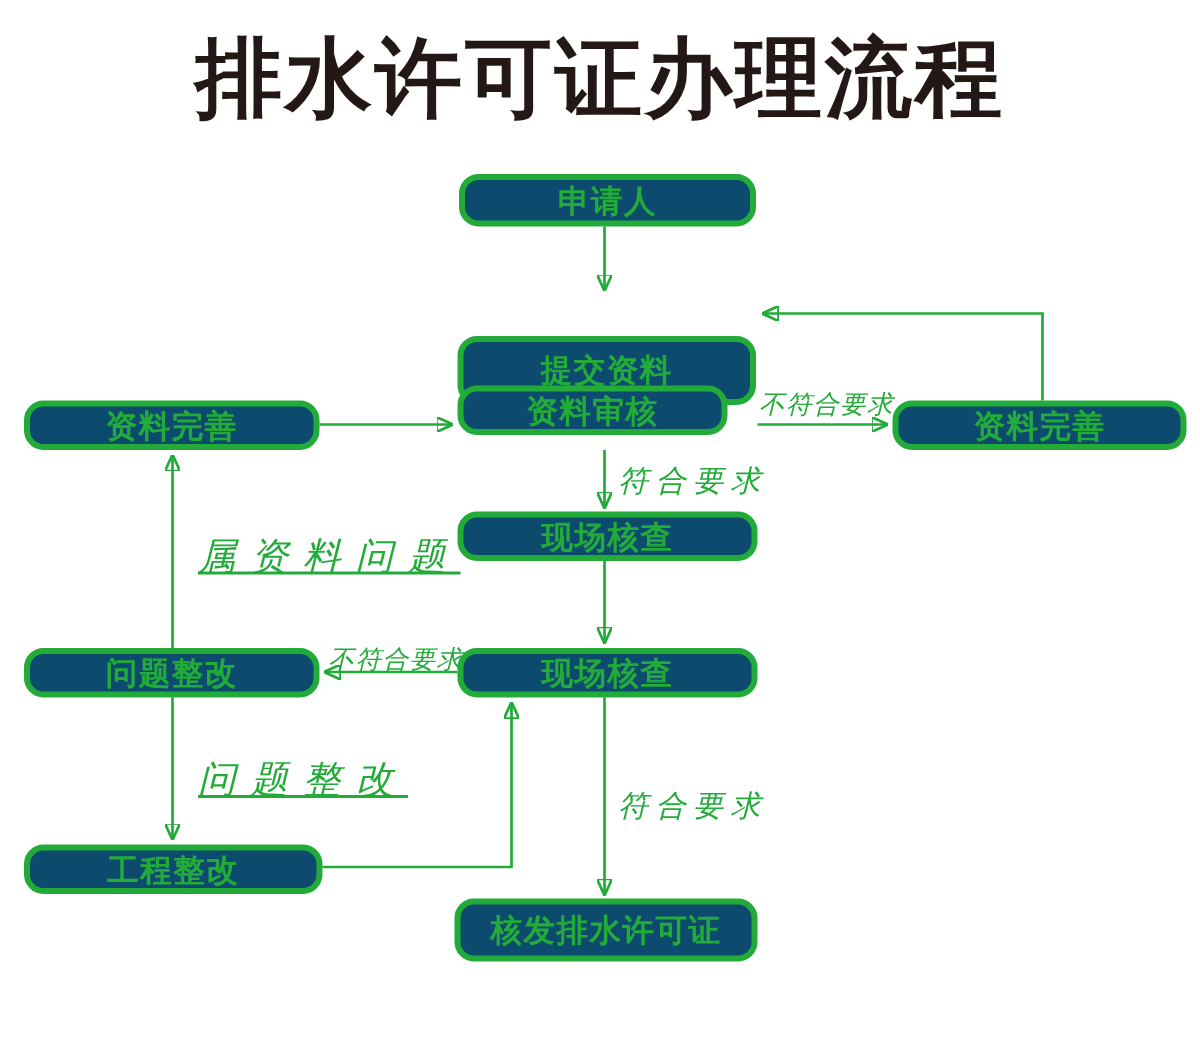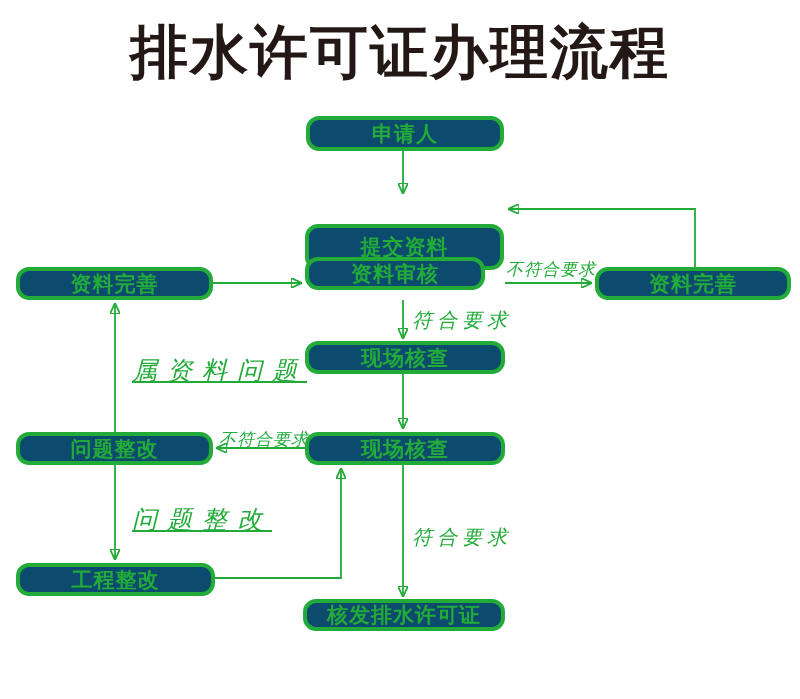--- a/index.html
+++ b/index.html
@@ -106,21 +106,21 @@
   <div class="node" style="left:595px; top:267px; width:196px; height:33px;">资料完善</div>
 
   <div class="node" style="left:305px; top:341px; width:200px; height:33px;">现场核查</div>
 
   <div class="node" style="left:305px; top:432px; width:200px; height:33px;">现场核查</div>
 
   <div class="node" style="left:16px; top:432px; width:197px; height:33px;">问题整改</div>
 
   <div class="node" style="left:16px; top:563px; width:199px; height:33px;">工程整改</div>
 
-  <div class="node" style="left:303px; top:599px; width:202px; height:32px;">核发排水许可证</div>
+  <div class="node" style="left:303px; top:599px; width:202px; height:42px;">核发排水许可证</div>
 
   <div class="edge-label lbl-meets" style="left:412px; top:307px;">符合要求</div>
 
   <div class="edge-label lbl-notmeets" style="left:506px; top:258px;">不符合要求</div>
 
   <div class="edge-label lbl-notmeets" style="left:219px; top:428px;">不符合要求</div>
 
   <div class="edge-label lbl-issue-type" style="left:132px; top:354px;">属资料问题</div>
 
   <div class="edge-label lbl-issue-type" style="left:132px; top:503px;">问题整改</div>

